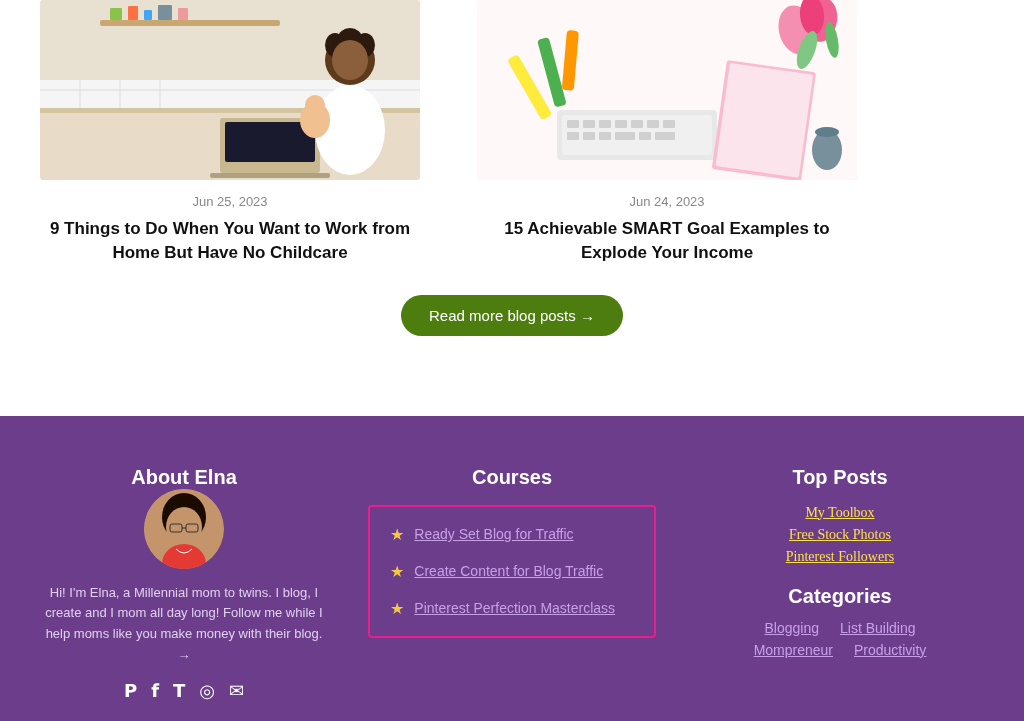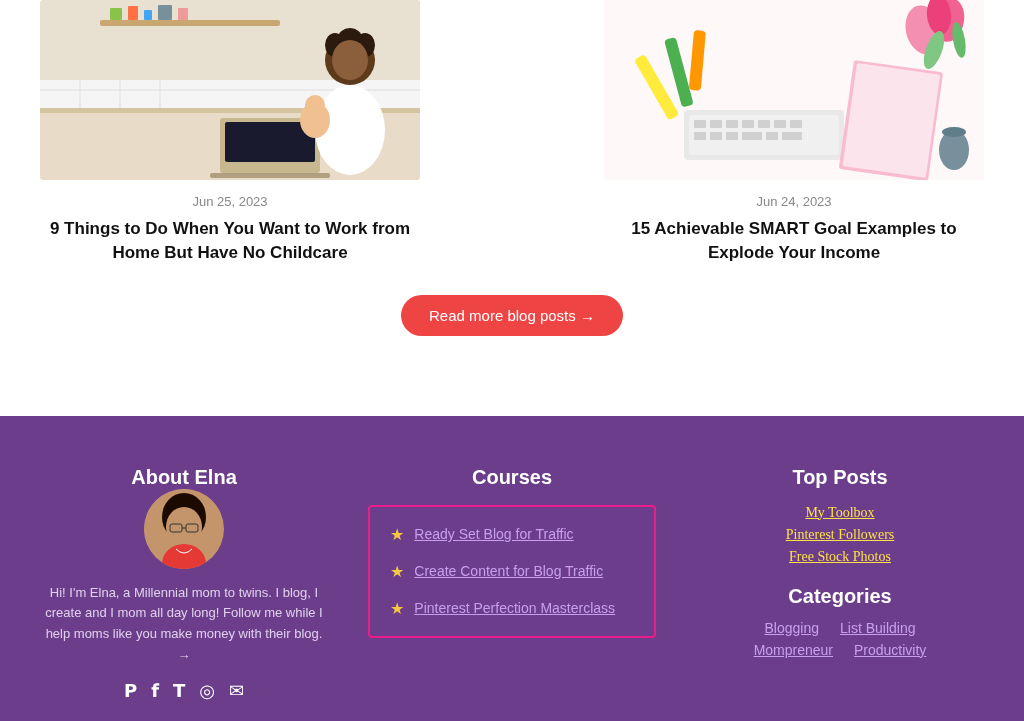--- a/index.html
+++ b/index.html
@@ -8,22 +8,22 @@
     
     .blog-posts-section {
       background: #fff;
       padding: 0 40px 40px;
       max-width: 1024px;
       margin: 0 auto;
     }
 
     .blog-cards {
       display: flex;
-      gap: 32px;
-      justify-content: space-between;
+      gap: 57px;
+      justify-content: flex-start;
       margin-bottom: 30px;
     }
 
     .blog-card {
       flex: 1;
       max-width: 380px;
       text-align: center;
     }
 
     .blog-card-image {
@@ -63,21 +63,21 @@
       line-height: 1.4;
       font-family: Arial, sans-serif;
     }
 
     .read-more-btn-wrapper {
       text-align: center;
       margin: 20px 0 40px;
     }
 
     .read-more-btn {
-      background: #ef4444;
+      background: #4d7c0f;
       color: #fff;
       border: none;
       padding: 12px 28px;
       border-radius: 25px;
       font-size: 15px;
       cursor: pointer;
       font-family: Arial, sans-serif;
     }
 
     
@@ -411,22 +411,22 @@
           <span class="star-icon">★</span>
           <a class="course-link">Pinterest Perfection Masterclass</a>
         </div>
       </div>
     </div>
 
     <div class="footer-top-posts">
       <h3>Top Posts</h3>
       <div class="top-posts-links">
         <a>My Toolbox</a>
+        <a>Free Stock Photos</a>
         <a>Pinterest Followers</a>
-        <a>Free Stock Photos</a>
       </div>
 
       <div class="categories-section">
         <h4>Categories</h4>
         <div class="categories-links">
           <div class="categories-row">
             <a>Blogging</a>
             <a>List Building</a>
           </div>
           <div class="categories-row">

